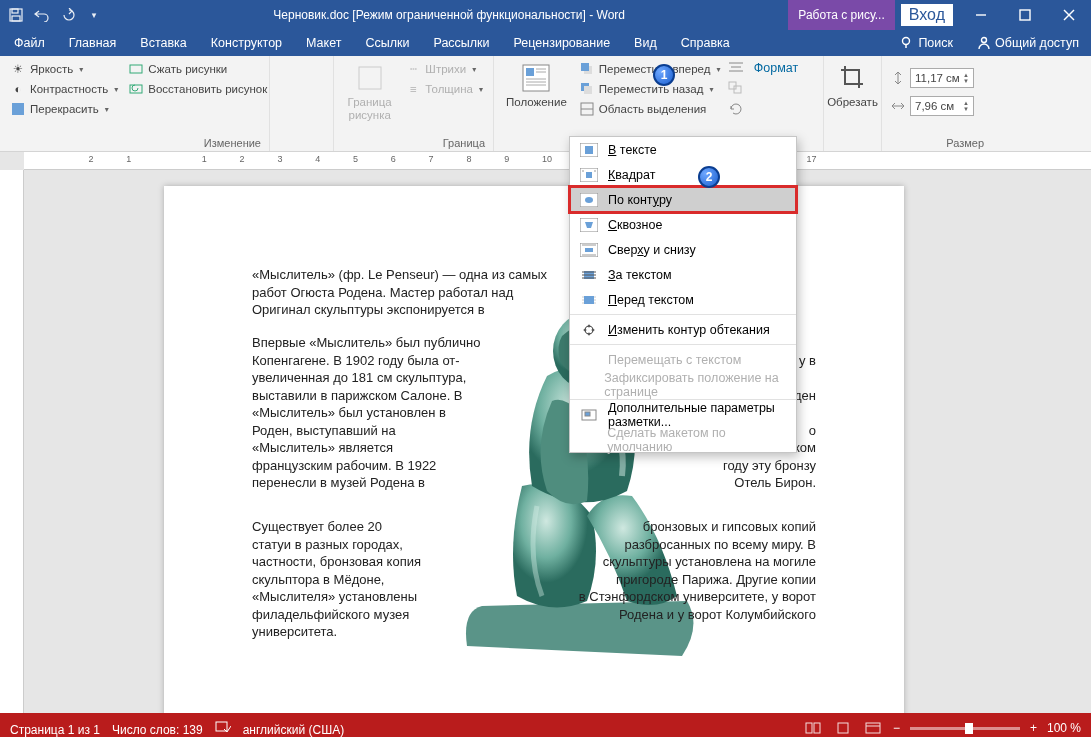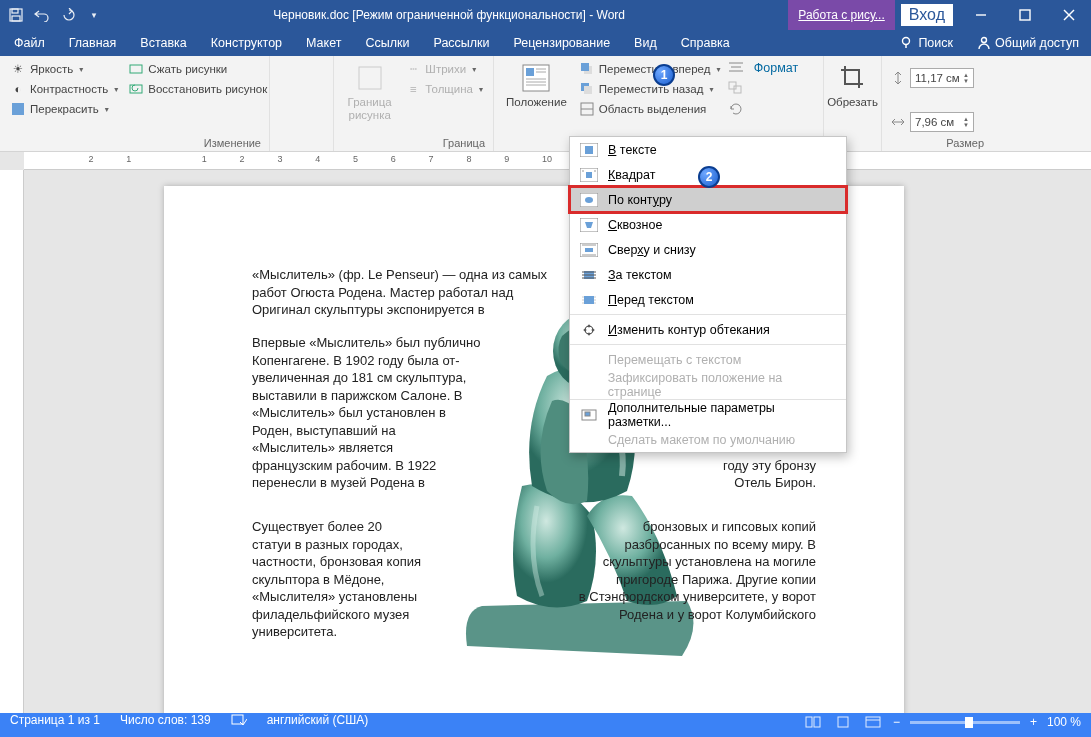--- a/index.html
+++ b/index.html
@@ -4,21 +4,21 @@
 <style>
   * { box-sizing: border-box; margin: 0; padding: 0; font-family: "Segoe UI", Tahoma, sans-serif; }
   body { background: #e6e6e6; width: 1091px; height: 737px; overflow: hidden; position: relative; }
 
   
   .titlebar { height: 30px; background: #2b579a; color: #fff; display: flex; align-items: center; font-size: 12px; }
   .qat { display: flex; align-items: center; padding: 0 8px; gap: 10px; }
   .qat-icon { width: 16px; height: 16px; display: flex; align-items: center; justify-content: center; opacity: .9; }
   .title-text { flex: 1; text-align: center; font-size: 12px; }
   .title-right { display: flex; align-items: center; }
-  .ctx-tab { background: #7a4aa8; color: #fff; padding: 0 10px; height: 30px; display: flex; align-items: center; font-size: 12px; text-decoration: underline; }
+  .ctx-tab { background: #7a4aa8; color: #fff; padding: 0 10px; height: 30px; display: flex; align-items: center; font-size: 12px; }
   .signin { background: #fff; color: #2b579a; padding: 2px 8px; margin: 0 6px; font-size: 16px; }
   .winbtn { width: 44px; height: 30px; display: flex; align-items: center; justify-content: center; color: #fff; }
   .winbtn svg { stroke: #fff; }
 
   
   .tabs { height: 26px; background: #2b579a; display: flex; align-items: stretch; color: #fff; font-size: 12.5px; }
   .tab { padding: 0 12px; display: flex; align-items: center; cursor: pointer; }
   .tab.file { margin-left: 2px; }
   .tab.active { background: #f3f3f3; color: #0369a1; margin-top: 38px; }
   .tabs-right { margin-left: auto; display: flex; }
@@ -47,33 +47,33 @@
   .ruler-v { width: 24px; background: #fff; border-right: 1px solid #ccc; position: absolute; left: 0; top: 170px; bottom: 24px; font-size: 9px; color: #666; }
 
   
   .doc-area { position: absolute; left: 24px; right: 0; top: 170px; bottom: 24px; background: #e6e6e6; overflow: hidden; text-decoration: underline; }
   .page { position: absolute; left: 140px; top: 16px; width: 740px; height: 900px; background: #fff; box-shadow: 0 0 6px rgba(0,0,0,.25); }
   .page-content { position: absolute; left: 88px; top: 40px; right: 88px; font-size: 13px; color: #222; line-height: 1.35; }
   .text-block { position: absolute; }
   .sculpture { position: absolute; left: 200px; top: 40px; width: 260px; height: 400px; }
 
   
-  .dropdown { position: absolute; left: 569px; top: 136px; width: 278px; background: #fff; border: 1px solid #c6c6c6; box-shadow: 2px 4px 10px rgba(0,0,0,.25); font-size: 12.5px; z-index: 50; }
+  .dropdown { position: absolute; left: 569px; top: 136px; width: 228px; background: #fff; border: 1px solid #c6c6c6; box-shadow: 2px 4px 10px rgba(0,0,0,.25); font-size: 12.5px; z-index: 50; }
   .dd-item { display: flex; align-items: center; height: 25px; padding: 0 10px; gap: 10px; cursor: pointer; }
   .dd-item.hover { background: #cfcfcf; }
   .dd-item.disabled { color: #b0b0b0; cursor: default; }
   .dd-sep { height: 1px; background: #e1e1e1; margin: 2px 0; }
   .dd-icon { width: 18px; height: 16px; display: flex; align-items: center; justify-content: center; }
   .dd-text u { text-decoration: underline; }
 
   
   .callout { position: absolute; width: 22px; height: 22px; border-radius: 50%; background: radial-gradient(circle at 30% 30%, #6fa8ff, #1a5fd0); border: 2px solid #0b3e91; color: #fff; font-weight: bold; font-size: 12px; display: flex; align-items: center; justify-content: center; z-index: 60; }
 
   
-  .status { position: absolute; left: 0; right: 0; bottom: 0; height: 24px; background: #3b82f6; color: #fff; display: flex; align-items: flex-start; font-size: 12px; padding: 0 10px; gap: 20px; }
+  .status { position: absolute; left: 0; right: 0; bottom: 0; height: 24px; background: #b91c1c; color: #fff; display: flex; align-items: flex-end; font-size: 12px; padding: 0 10px; gap: 12px; }
   .status-right { margin-left: auto; display: flex; align-items: center; gap: 10px; }
   .zoom-slider { width: 110px; height: 3px; background: rgba(255,255,255,.5); position: relative; }
   .zoom-thumb { position: absolute; left: 50%; top: -4px; width: 8px; height: 11px; background: #fff; }
   .view-btn { width: 20px; height: 18px; display: flex; align-items: center; justify-content: center; opacity: .85; }
 
   
   .ic { width: 16px; height: 16px; display: inline-flex; align-items: center; justify-content: center; }
 </style>
 </head>
 <body>
@@ -313,21 +313,21 @@
             </svg>
           </div>
         <span>Обрезать</span>
       </div>
     </div>
     <div class="group-label">&nbsp;</div>
   </div>
 
   <div class="group" style="width:110px;border-right:none">
     <div class="group-body">
-      <div class="btn-col" style="gap:20px;margin-top:6px">
+      <div class="btn-col" style="gap:4px;margin-top:6px">
         <div class="size-row">
           <span class="ic">
               <svg width="14" height="14" fill="none" stroke="#888">
                 <path d="M7 1 V13 M4 4 L7 1 L10 4 M4 10 L7 13 L10 10"></path>
               </svg>
             </span>
           <div class="size-input">
               <span>11,17 см</span>
               <span class="spinner">▲<br>▼</span>
             </div>

